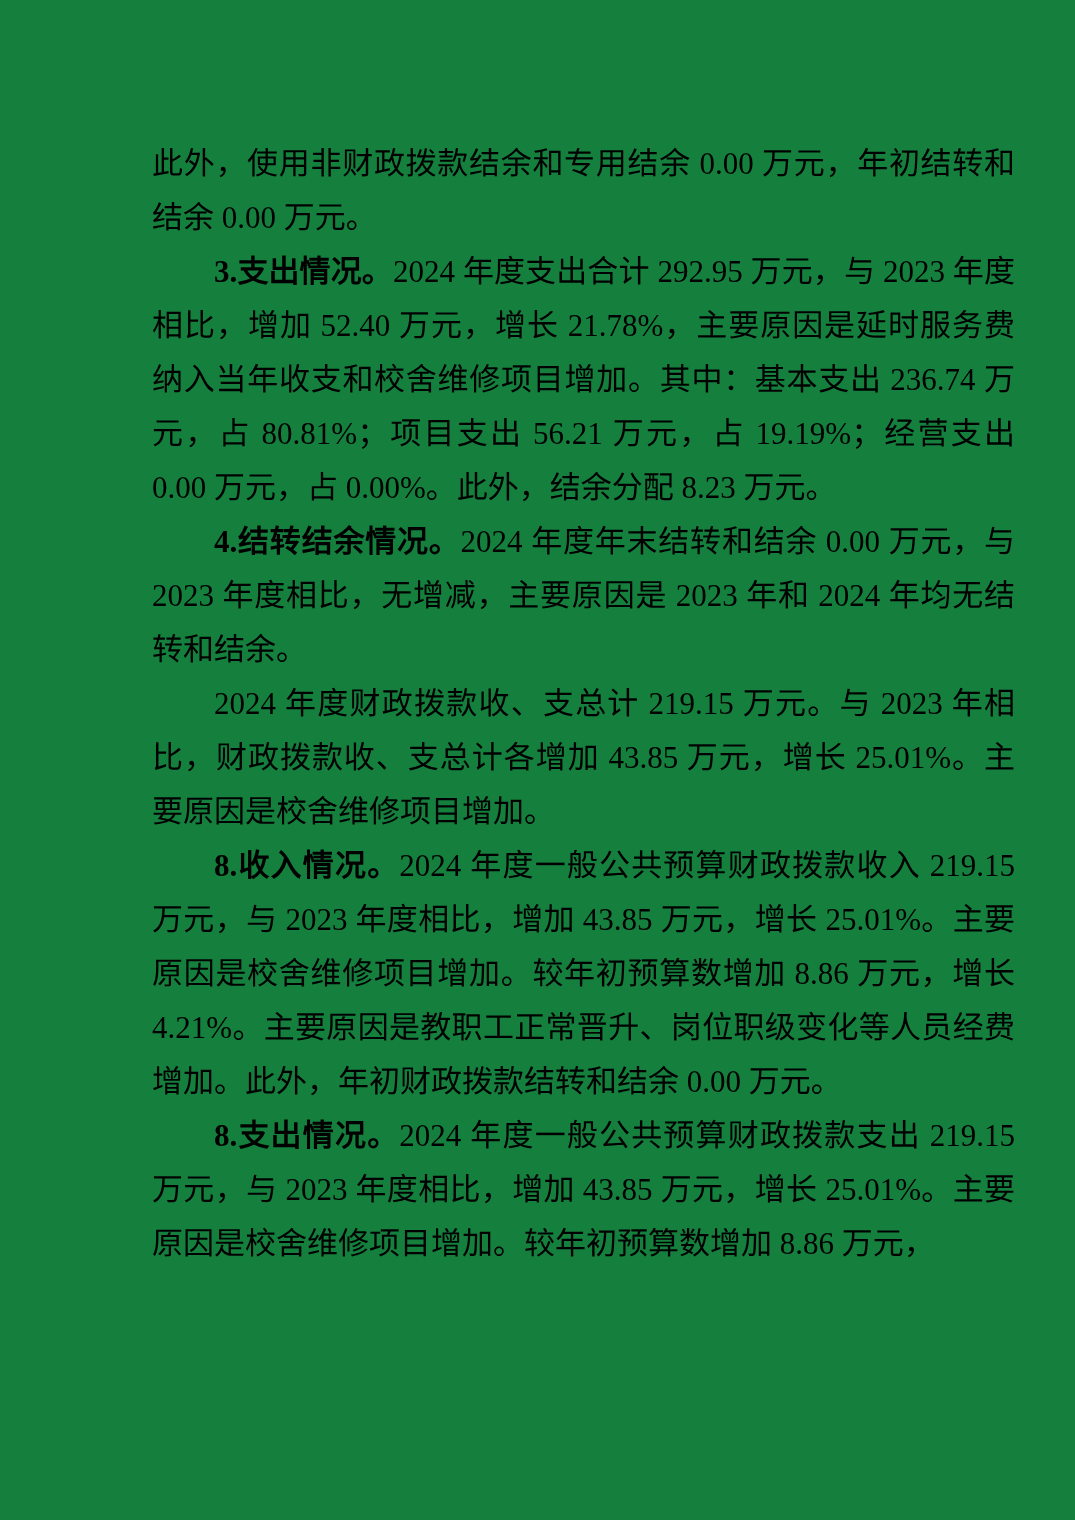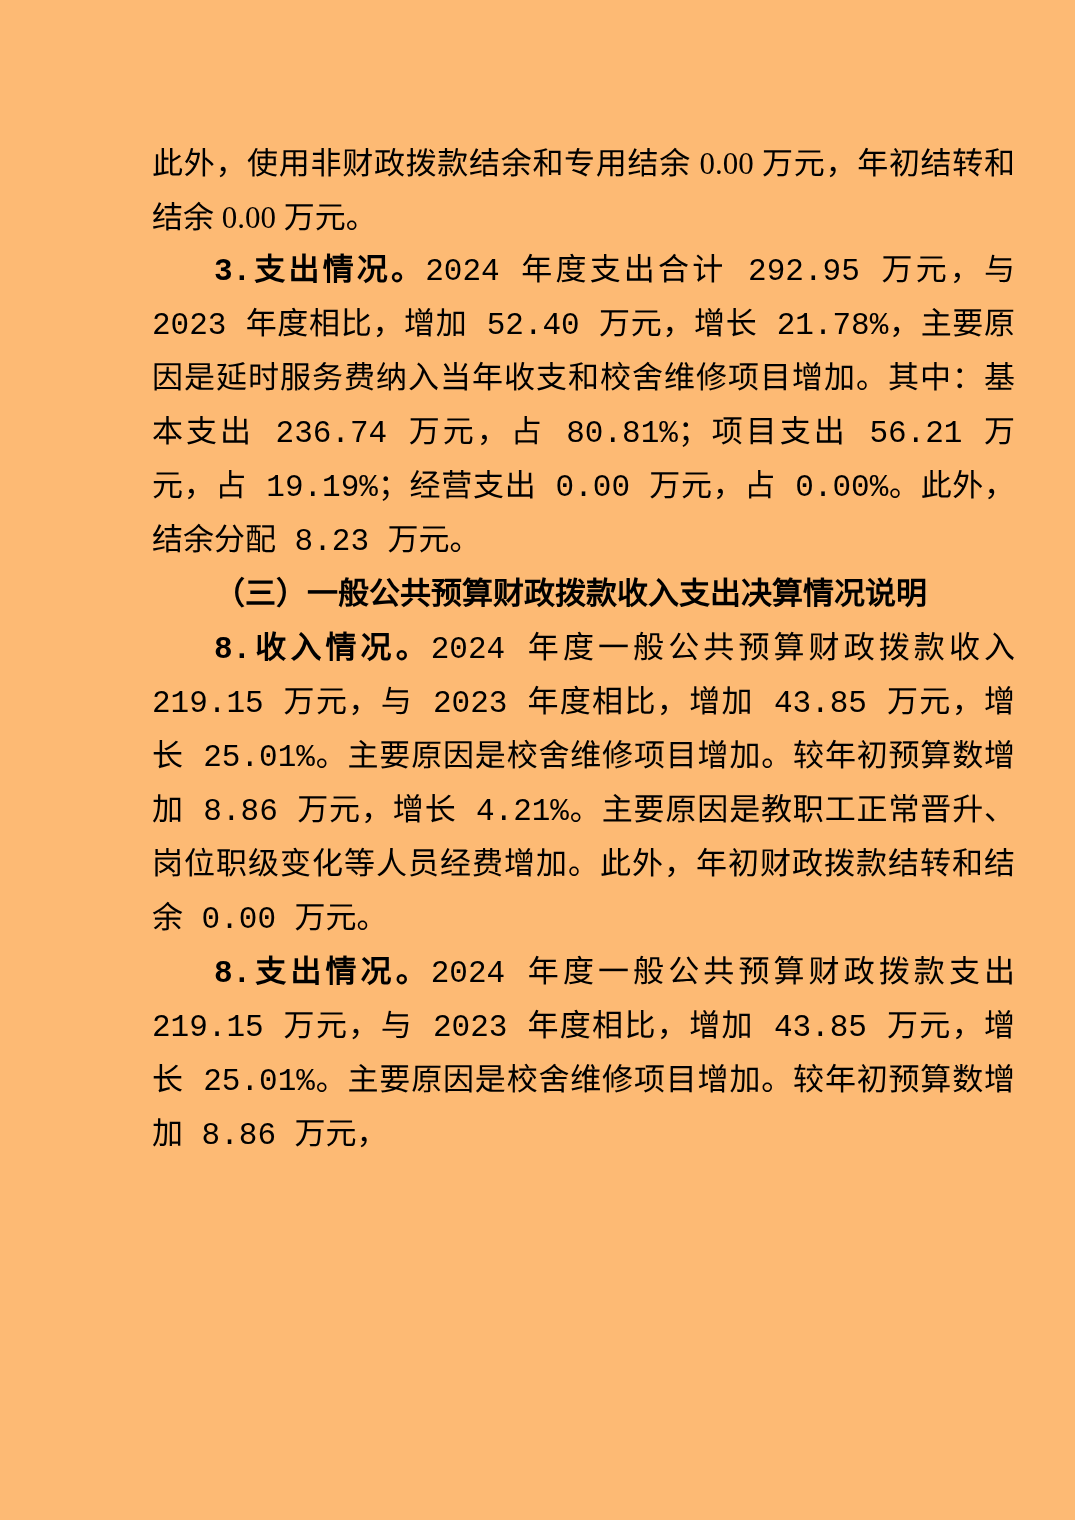--- a/index.html
+++ b/index.html
@@ -12,48 +12,48 @@
     width: 1075px;
     height: 1520px;
     overflow: hidden;
     position: relative;
   }
   .doc-page {
     box-sizing: border-box;
     width: 1075px;
     height: 1520px;
     padding: 137px 60px 0 152px;
-    background: #fdba74;
+    background: #15803d;
   }
   .doc-body {
     font-family: "Liberation Serif", "DejaVu Serif", serif;
     font-size: 31px;
     line-height: 54px;
     color: #000000;
     text-align: justify;
   }
   .doc-body p {
     margin: 0;
     padding: 0;
   }
   .doc-body p.indent {
     text-indent: 2em;
-    font-family: Liberation Mono, monospace;
   }
   .doc-body .seg-bold {
     font-weight: bold;
   }
   .doc-body p.heading {
     font-weight: bold;
   }
 </style>
 </head>
 <body>
 
 <div class="doc-page">
   <div class="doc-body" id="doc-body">
       <p class="body-text"><span class="seg-normal">此外，使用非财政拨款结余和专用结余 0.00 万元，年初结转和结余 0.00 万元。</span></p>
       <p class="body-text indent"><span class="seg-bold">3.支出情况。</span><span class="seg-normal">2024 年度支出合计 292.95 万元，与 2023 年度相比，增加 52.40 万元，增长 21.78%，主要原因是延时服务费纳入当年收支和校舍维修项目增加。其中：基本支出 236.74 万元，占 80.81%；项目支出 56.21 万元，占 19.19%；经营支出 0.00 万元，占 0.00%。此外，结余分配 8.23 万元。</span></p>
-      <p class="heading indent"><span class="seg-bold">（三）一般公共预算财政拨款收入支出决算情况说明</span></p>
+      <p class="body-text indent"><span class="seg-bold">4.结转结余情况。</span><span class="seg-normal">2024 年度年末结转和结余 0.00 万元，与 2023 年度相比，无增减，主要原因是 2023 年和 2024 年均无结转和结余。</span></p>
+      <p class="body-text indent"><span class="seg-normal">2024 年度财政拨款收、支总计 219.15 万元。与 2023 年相比，财政拨款收、支总计各增加 43.85 万元，增长 25.01%。主要原因是校舍维修项目增加。</span></p>
       <p class="body-text indent"><span class="seg-bold">8.收入情况。</span><span class="seg-normal">2024 年度一般公共预算财政拨款收入 219.15 万元，与 2023 年度相比，增加 43.85 万元，增长 25.01%。主要原因是校舍维修项目增加。较年初预算数增加 8.86 万元，增长 4.21%。主要原因是教职工正常晋升、岗位职级变化等人员经费增加。此外，年初财政拨款结转和结余 0.00 万元。</span></p>
       <p class="body-text indent"><span class="seg-bold">8.支出情况。</span><span class="seg-normal">2024 年度一般公共预算财政拨款支出 219.15 万元，与 2023 年度相比，增加 43.85 万元，增长 25.01%。主要原因是校舍维修项目增加。较年初预算数增加 8.86 万元，</span></p>
     </div>
 </div>
 
 </body></html>

